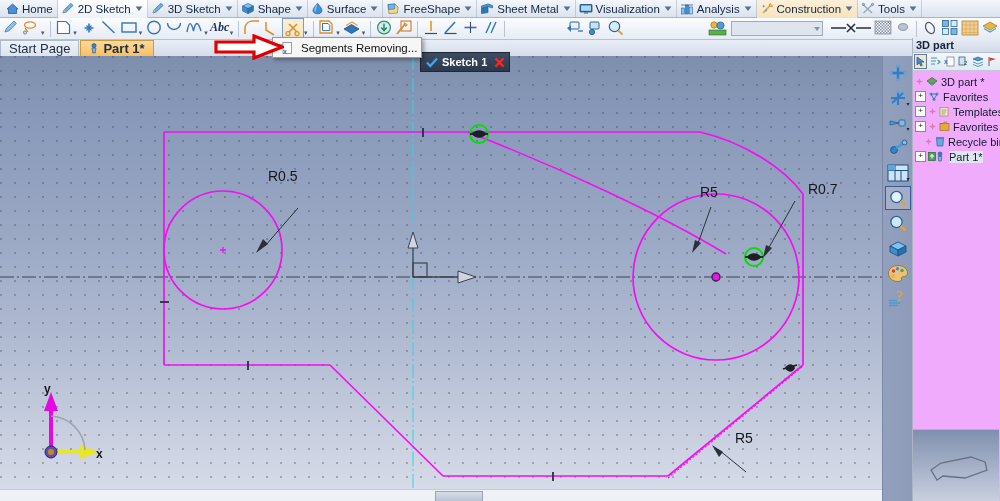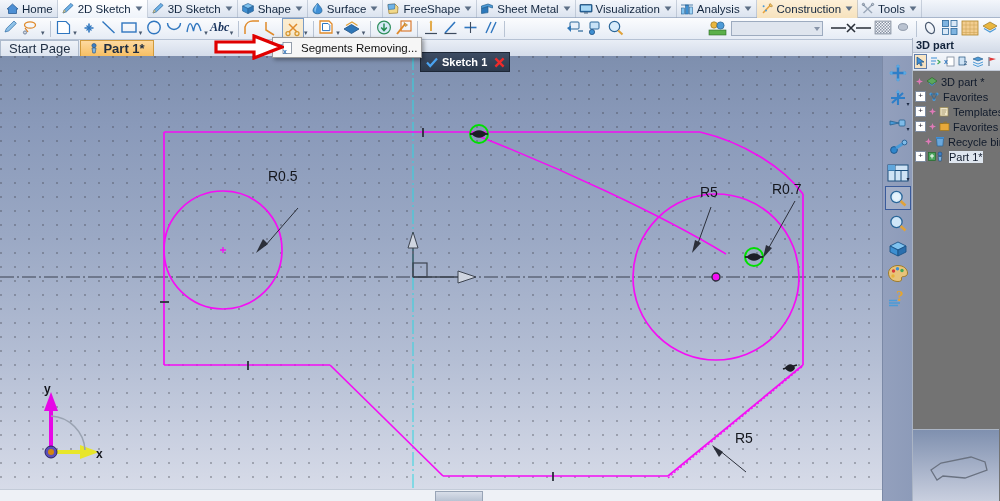--- a/index.html
+++ b/index.html
@@ -122,21 +122,21 @@
   .vbtn{
     width:26px;height:24px;margin:1px auto 0 auto;
     display:flex;align-items:center;justify-content:center;position:relative;
   }
   .vbtn.framed{border:1px solid #3a5b9b;background:rgba(255,255,255,.18);box-sizing:border-box;}
   .vbtn .vd{position:absolute;right:1px;bottom:3px;font-size:6px;color:#1d2b45;}
 
   
   .rpanel{
     position:absolute;left:912px;top:38px;width:88px;height:463px;
-    background:#737373;border-left:1px solid #aab4c4;box-sizing:border-box;
+    background:#f0abfc;border-left:1px solid #aab4c4;box-sizing:border-box;
   }
   .rp-title{
     height:14px;line-height:14px;font-weight:bold;font-size:11px;color:#11223a;
     padding-left:3px;background:linear-gradient(#e7ecf4,#d3dbe8);
     border-bottom:1px solid #b5bfcf;
   }
   .rp-tools{
     height:18px;display:flex;align-items:center;gap:1px;padding:1px 1px;
     background:linear-gradient(#f4f6fa,#e3e9f2);border-bottom:1px solid #c2cad8;
     box-sizing:border-box;overflow:hidden;
@@ -670,21 +670,21 @@
         <path d="M51 360 A36 36 0 0 1 85 394" fill="none" stroke="#9aa3b2" stroke-width="1.6"></path>
         <circle cx="51" cy="396" r="6" fill="#5b4eb8" stroke="#2a2160" stroke-width="1"></circle>
         <circle cx="51" cy="396" r="3" fill="#d4860f"></circle>
       </g>
       <text x="44" y="337" font-family="Liberation Sans, sans-serif" font-size="12" font-weight="bold" fill="#14161c">y</text>
       <text x="96" y="402" font-family="Liberation Sans, sans-serif" font-size="12" font-weight="bold" fill="#14161c">x</text>
     </svg>
 
     <div class="dimlabel" style="left:268px;top:112px;">R0.5</div>
     <div class="dimlabel" style="left:700px;top:128px;">R5</div>
-    <div class="dimlabel" style="left:772px;top:125px;">R0.7</div>
+    <div class="dimlabel" style="left:808px;top:125px;">R0.7</div>
     <div class="dimlabel" style="left:735px;top:374px;">R5</div>
 
   </div>
 
   <div class="hscrollwrap">
     <div class="thumb"></div>
   </div>
 
   <div class="vtoolbar">
     <div class="vbtn">

